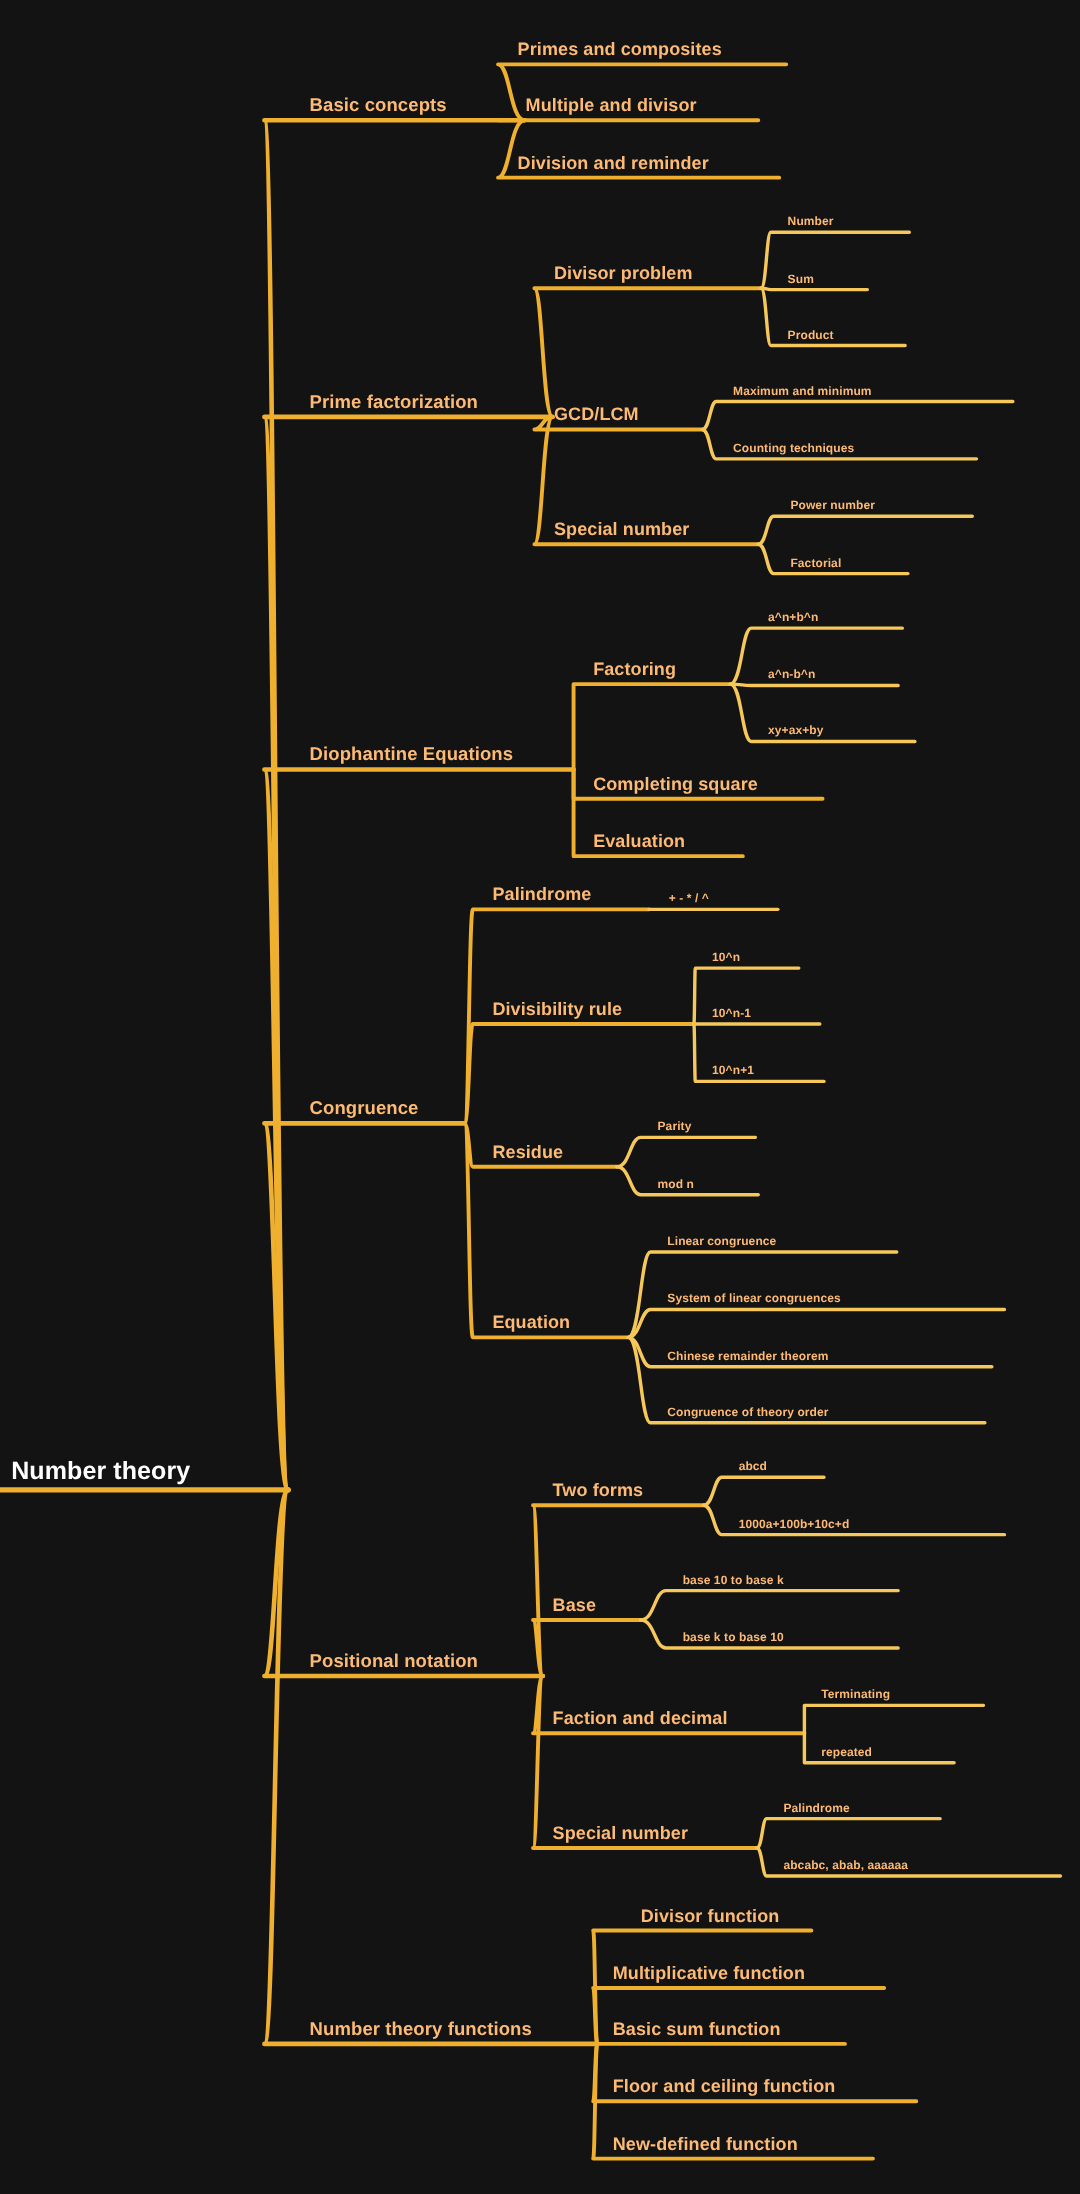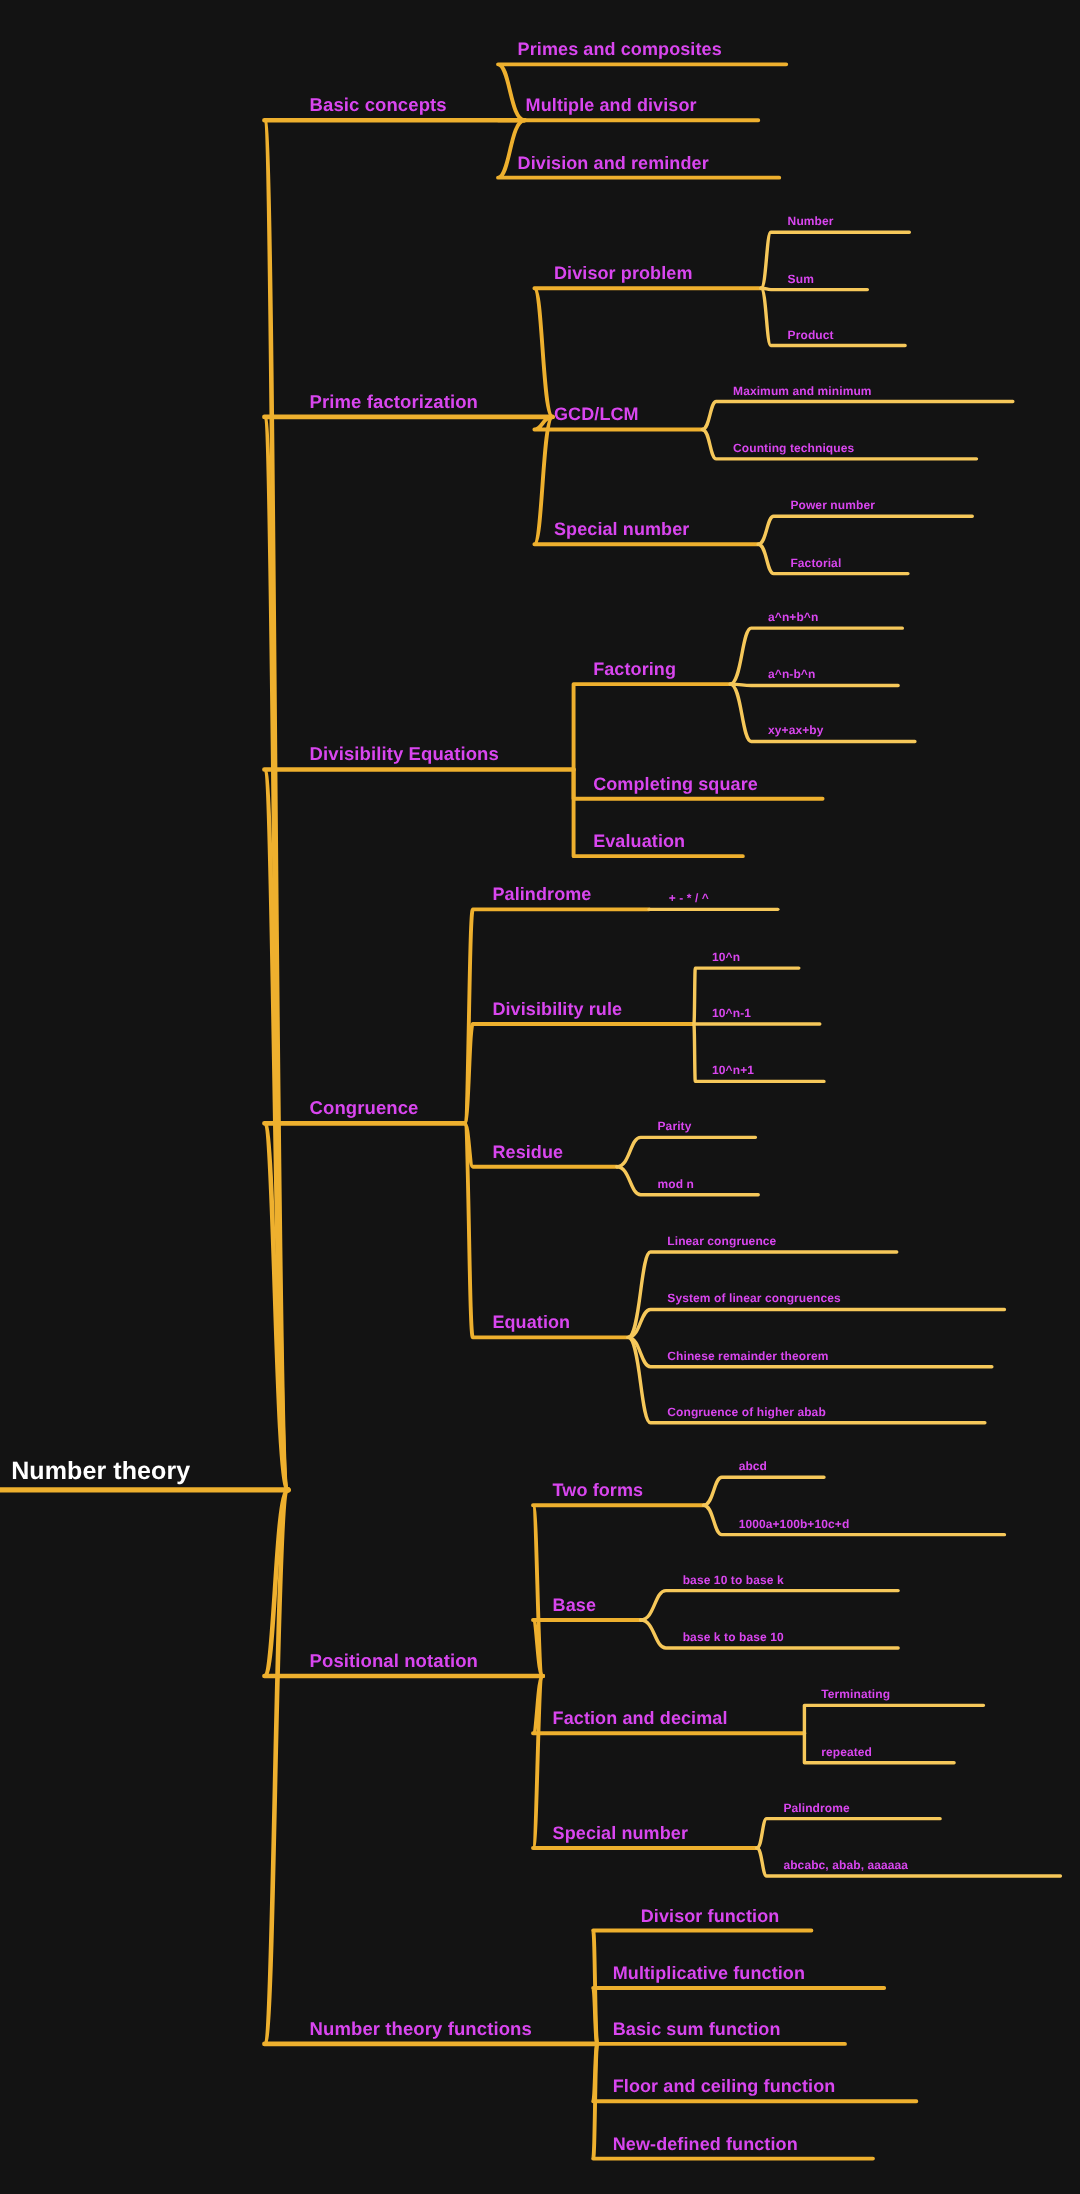--- a/index.html
+++ b/index.html
@@ -17,21 +17,21 @@
   }
   #links {
     position: absolute;
     left: 0; top: 0;
     width: 1080px;
     height: 2194px;
     pointer-events: none;
   }
   .node-label {
     position: absolute;
-    color: #d946ef;
+    color: #fdba74;
     font-weight: bold;
     white-space: nowrap;
     transform: translateY(-100%);
     letter-spacing: 0.1px;
     text-rendering: geometricPrecision;
   }
   .node-label.root {
     font-size: 25px;
     color: #ffffff;
   }
@@ -119,42 +119,42 @@
       <div class="node-label lvl2" style="left: 553.99px; top: 284.187px;">Divisor problem</div>
       <div class="node-label lvl3" style="left: 787.617px; top: 228.228px;">Number</div>
       <div class="node-label lvl3" style="left: 787.617px; top: 285.585px;">Sum</div>
       <div class="node-label lvl3" style="left: 787.617px; top: 341.544px;">Product</div>
       <div class="node-label lvl2" style="left: 553.99px; top: 425.482px;">GCD/LCM</div>
       <div class="node-label lvl3" style="left: 733.057px; top: 397.503px;">Maximum and minimum</div>
       <div class="node-label lvl3" style="left: 733.057px; top: 454.86px;">Counting techniques</div>
       <div class="node-label lvl2" style="left: 553.99px; top: 540.197px;">Special number</div>
       <div class="node-label lvl3" style="left: 790.415px; top: 512.218px;">Power number</div>
       <div class="node-label lvl3" style="left: 790.415px; top: 569.575px;">Factorial</div>
-      <div class="node-label lvl1" style="left: 289.585px; top: 765.43px;">Divisibility Equations</div>
+      <div class="node-label lvl1" style="left: 289.585px; top: 765.43px;">Diophantine Equations</div>
       <div class="node-label lvl2" style="left: 593.161px; top: 680.093px;">Factoring</div>
       <div class="node-label lvl3" style="left: 768.031px; top: 624.135px;">a^n+b^n</div>
       <div class="node-label lvl3" style="left: 768.031px; top: 681.492px;">a^n-b^n</div>
       <div class="node-label lvl3" style="left: 768.031px; top: 737.451px;">xy+ax+by</div>
       <div class="node-label lvl2" style="left: 593.161px; top: 794.808px;">Completing square</div>
       <div class="node-label lvl2" style="left: 593.161px; top: 852.166px;">Evaluation</div>
       <div class="node-label lvl1" style="left: 289.585px; top: 1119.37px;">Congruence</div>
       <div class="node-label lvl2" style="left: 492.435px; top: 905.326px;">Palindrome</div>
       <div class="node-label lvl3" style="left: 668.705px; top: 905.326px;">+ - * / ^</div>
       <div class="node-label lvl2" style="left: 492.435px; top: 1020.04px;">Divisibility rule</div>
       <div class="node-label lvl3" style="left: 712.073px; top: 964.083px;">10^n</div>
       <div class="node-label lvl3" style="left: 712.073px; top: 1020.04px;">10^n-1</div>
       <div class="node-label lvl3" style="left: 712.073px; top: 1077.4px;">10^n+1</div>
       <div class="node-label lvl2" style="left: 492.435px; top: 1162.74px;">Residue</div>
       <div class="node-label lvl3" style="left: 657.513px; top: 1133.36px;">Parity</div>
       <div class="node-label lvl3" style="left: 657.513px; top: 1190.72px;">mod n</div>
       <div class="node-label lvl2" style="left: 492.435px; top: 1333.41px;">Equation</div>
       <div class="node-label lvl3" style="left: 667.306px; top: 1248.07px;">Linear congruence</div>
       <div class="node-label lvl3" style="left: 667.306px; top: 1305.43px;">System of linear congruences</div>
       <div class="node-label lvl3" style="left: 667.306px; top: 1362.79px;">Chinese remainder theorem</div>
-      <div class="node-label lvl3" style="left: 667.306px; top: 1418.75px;">Congruence of higher abab</div>
+      <div class="node-label lvl3" style="left: 667.306px; top: 1418.75px;">Congruence of theory order</div>
       <div class="node-label lvl1" style="left: 289.585px; top: 1671.96px;">Positional notation</div>
       <div class="node-label lvl2" style="left: 552.591px; top: 1501.28px;">Two forms</div>
       <div class="node-label lvl3" style="left: 738.653px; top: 1473.31px;">abcd</div>
       <div class="node-label lvl3" style="left: 738.653px; top: 1530.66px;">1000a+100b+10c+d</div>
       <div class="node-label lvl2" style="left: 552.591px; top: 1616px;">Base</div>
       <div class="node-label lvl3" style="left: 682.694px; top: 1586.62px;">base 10 to base k</div>
       <div class="node-label lvl3" style="left: 682.694px; top: 1643.98px;">base k to base 10</div>
       <div class="node-label lvl2" style="left: 552.591px; top: 1729.32px;">Faction and decimal</div>
       <div class="node-label lvl3" style="left: 821.192px; top: 1701.34px;">Terminating</div>
       <div class="node-label lvl3" style="left: 821.192px; top: 1758.69px;">repeated</div>

